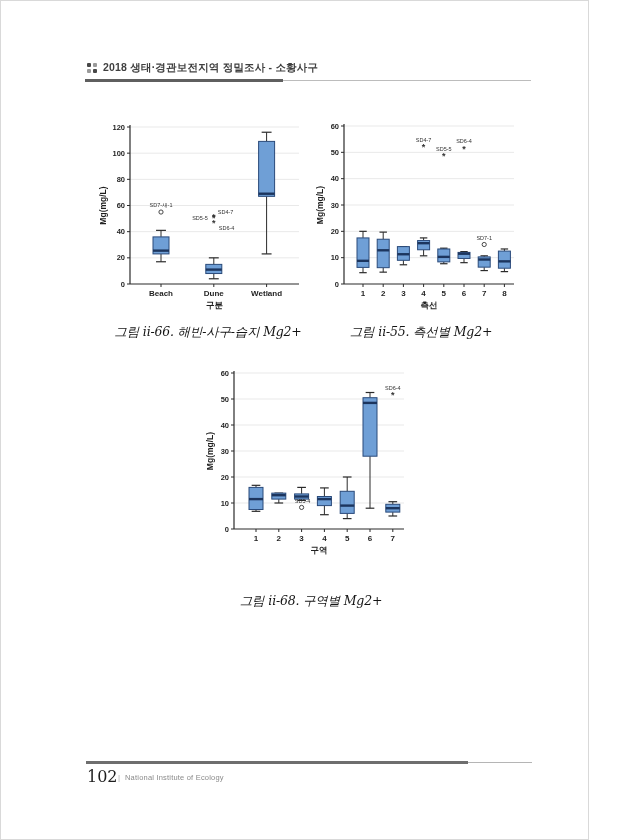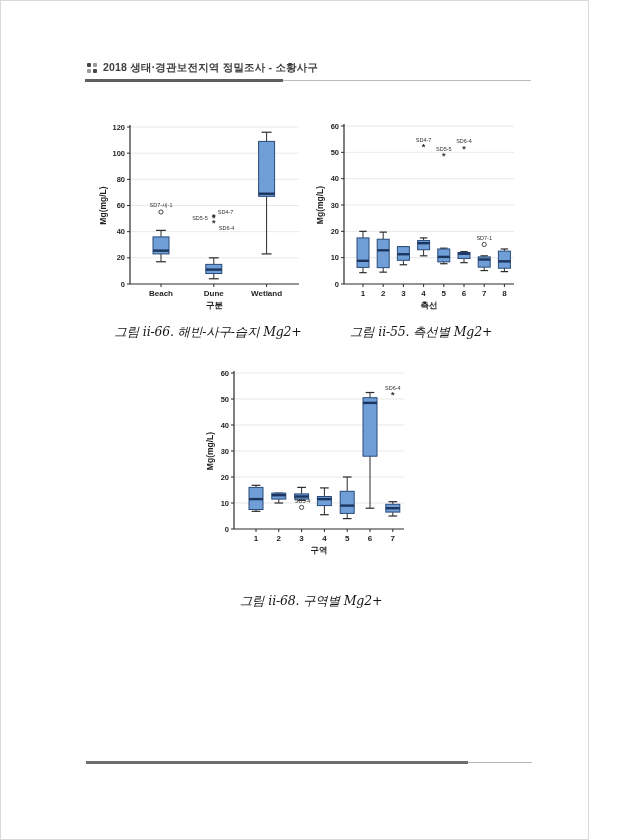--- a/index.html
+++ b/index.html
@@ -371,14 +371,19 @@
         <text x="191.8" y="36.099999999999994" text-anchor="middle" font-size="5.5" fill="#333333" font-family="&quot;Liberation Sans&quot;,&quot;DejaVu Sans&quot;,sans-serif">SD6-4</text>
       </g>
     </svg>
 
   <div class="caption" style="left:97px; top:323px; width:220px;">그림 ⅱ-66. 해빈-사구-습지 Mg2+</div>
   <div class="caption" style="left:310px; top:323px; width:220px;">그림 ⅱ-55. 측선별 Mg2+</div>
   <div class="caption" style="left:200px; top:568px; width:220px;margin-top:24px;">그림 ⅱ-68. 구역별 Mg2+</div>
 
   <div class="footer-rule-dark"></div>
   <div class="footer-rule-light"></div>
+  <div class="footer-row">
+    <div class="page-number">102</div>
+    <div class="footer-divider">|</div>
+    <div class="footer-org">National Institute of Ecology</div>
+  </div>
 
 </div>
 
 </body></html>

